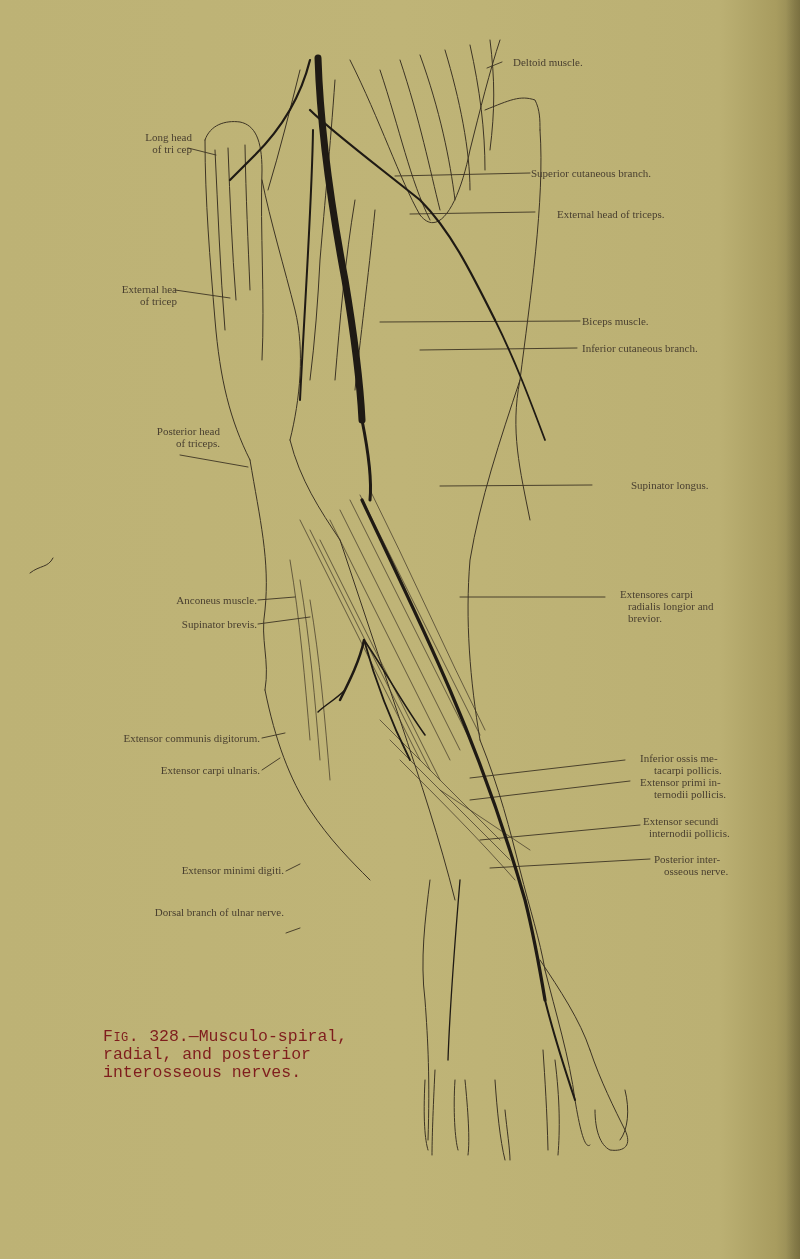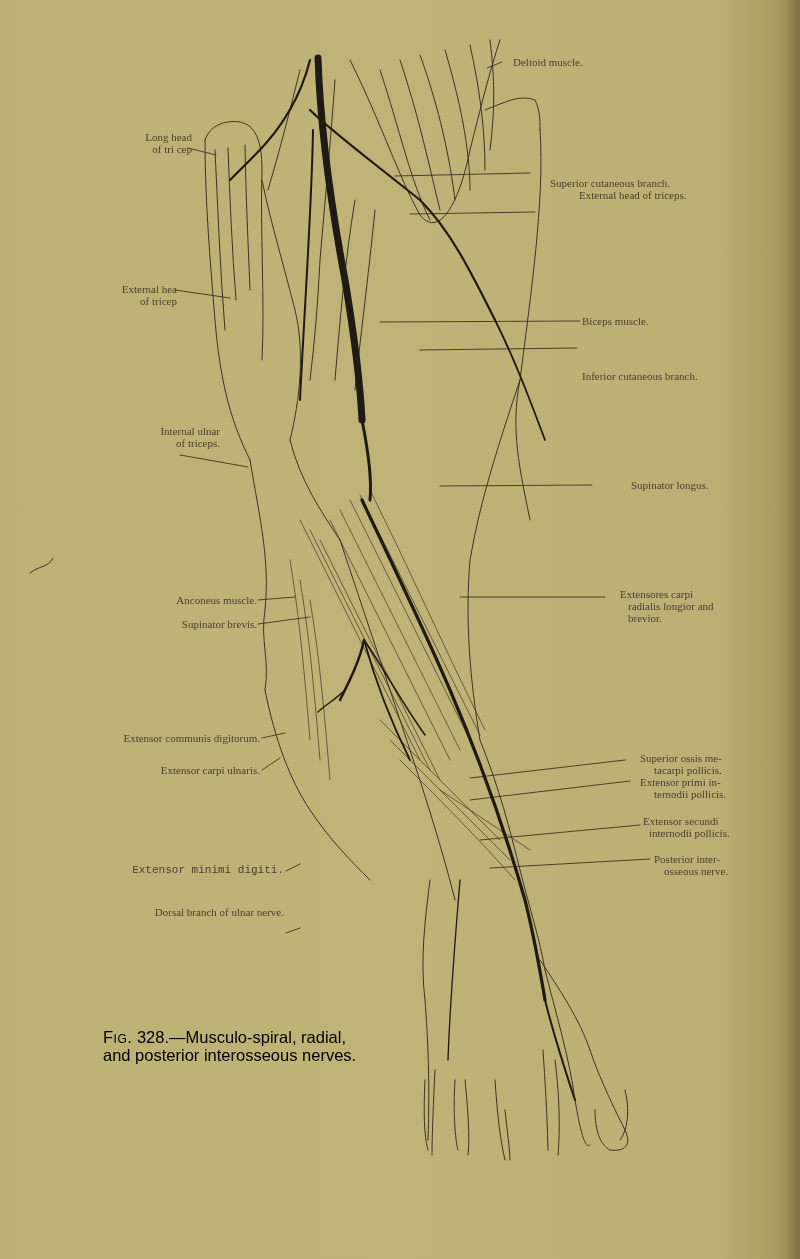--- a/index.html
+++ b/index.html
@@ -21,22 +21,22 @@
     svg.drawing { position: absolute; left: 0; top: 0; }
     .label {
       position: absolute;
       font-family: "Liberation Serif", "DejaVu Serif", serif;
       font-size: 11px; line-height: 12px;
       color: #4a4030; white-space: nowrap;
     }
     .label.right { text-align: right; }
     .caption {
       position: absolute; left: 103px; top: 1028px; width: 260px;
-      font-family: Liberation Sans, sans-serif;
-      font-size: 16.5px; line-height: 18px; color: #000000;
+      font-family: Liberation Mono, monospace;
+      font-size: 16.5px; line-height: 18px; color: #7f1d1d;
     }
     .caption .fig { font-variant: small-caps; letter-spacing: 0.5px; }
   </style>
 </head>
 <body>
 
 <div class="page"></div>
 <div class="edge-shadow"></div>
 
 <svg class="drawing" width="800" height="1259" viewBox="0 0 800 1259">
@@ -155,43 +155,43 @@
 
 <div class="label right" style="left:102px; top:131px; width:90px;">
   <div>Long head</div>
   <div>of tri cep</div>
 </div>
 <div class="label right" style="left:100px; top:283px; width:77px;text-align:right;">
   <div>External hea</div>
   <div>of tricep</div>
 </div>
 <div class="label right" style="left:100px; top:425px; width:120px;">
-  <div>Internal ulnar</div>
+  <div>Posterior head</div>
   <div>of triceps.</div>
 </div>
 <div class="label right" style="left:100px; top:594px; width:157px;">Anconeus muscle.</div>
 <div class="label right" style="left:100px; top:618px; width:157px;">Supinator brevis.</div>
 <div class="label right" style="left:60px; top:732px; width:200px;">Extensor communis digitorum.</div>
 <div class="label right" style="left:60px; top:764px; width:200px;">Extensor carpi ulnaris.</div>
-<div class="label right" style="left:100px; top:864px; width:184px;font-family:Liberation Mono, monospace;">Extensor minimi digiti.</div>
+<div class="label right" style="left:100px; top:864px; width:184px;">Extensor minimi digiti.</div>
 <div class="label right" style="left:100px; top:906px; width:184px;">Dorsal branch of ulnar nerve.</div>
 
 <div class="label" style="left:513px; top:56px;">Deltoid muscle.</div>
-<div class="label" style="left:550px; top:167px;margin-top:10px;">Superior cutaneous branch.</div>
-<div class="label" style="left:557px; top:189px;margin-left:22px;">External head of triceps.</div>
+<div class="label" style="left:531px; top:167px;">Superior cutaneous branch.</div>
+<div class="label" style="left:557px; top:208px;">External head of triceps.</div>
 <div class="label" style="left:582px; top:315px;">Biceps muscle.</div>
-<div class="label" style="left:582px; top:342px;margin-top:28px;">Inferior cutaneous branch.</div>
+<div class="label" style="left:582px; top:342px;">Inferior cutaneous branch.</div>
 <div class="label" style="left:603px; top:479px;margin-left:28px;">Supinator longus.</div>
 <div class="label" style="left:620px; top:588px;">
   <div>Extensores carpi</div>
   <div style="padding-left:8px;font-family:Liberation Serif, serif;">radialis longior and</div>
   <div style="padding-left:8px;">brevior.</div>
 </div>
 <div class="label" style="left:640px; top:752px;">
-  <div>Superior ossis me-</div>
+  <div>Inferior ossis me-</div>
   <div style="padding-left:14px;">tacarpi pollicis.</div>
 </div>
 <div class="label" style="left:640px; top:776px;">
   <div>Extensor primi in-</div>
   <div style="padding-left:14px;text-align:right;">ternodii pollicis.</div>
 </div>
 <div class="label" style="left:643px; top:815px;">
   <div>Extensor secundi</div>
   <div style="padding-left:6px;">internodii pollicis.</div>
 </div>

